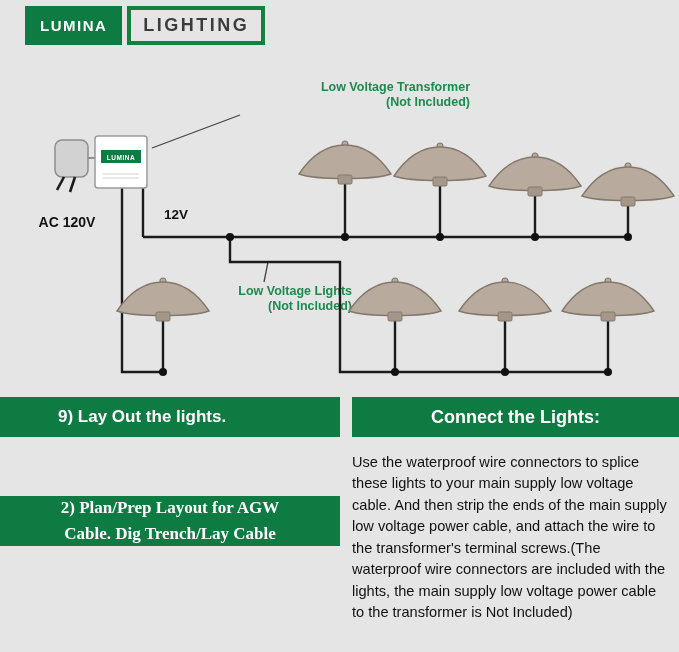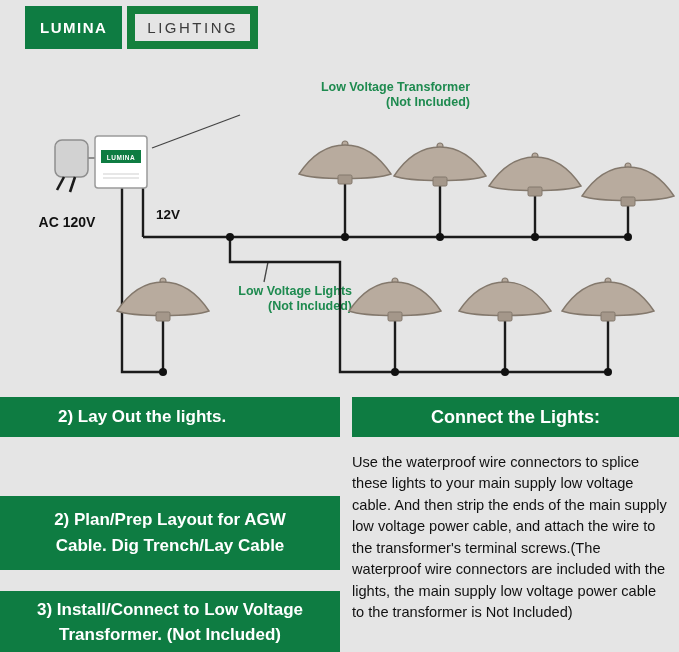--- a/index.html
+++ b/index.html
@@ -7,45 +7,45 @@
     position:relative;width:679px;height:652px;background:#e5e5e5;
     font-family:"Liberation Sans",sans-serif;overflow:hidden;
   }
   
   .logo-row{position:absolute;left:25px;top:6px;display:flex;align-items:stretch;}
   .logo-lumina{
     background:#0e7c42;color:#fff;font-weight:bold;font-size:15px;
     letter-spacing:1.5px;padding:5px 15px;display:flex;align-items:center;
   }
   .logo-lighting{
-    border:8px solid #15803d;color:#3c3c3c;font-size:15px;letter-spacing:2.5px;
-    padding:5px 12px;margin-left:5px;display:flex;align-items:center;font-weight:400;
+    border:4px solid #15803d;color:#3c3c3c;font-size:18px;letter-spacing:2.5px;
+    padding:5px 12px;margin-left:5px;display:flex;align-items:center;font-weight:700;
   }
   .install-title{
     position:absolute;left:150px;top:20px;width:410px;text-align:center;
     font-family:"DejaVu Serif","Liberation Serif",serif;font-weight:bold;
     font-size:44px;letter-spacing:7px;color:#0e7c42;
   }
   
   .diag-label{
     position:absolute;text-align:right;color:#1e8a4f;font-weight:bold;
     font-size:12.5px;line-height:15px;
   }
   .label-transformer{left:250px;top:80px;width:220px;}
   .label-cable{left:172px;top:284px;width:180px;}
-  .label-12v{position:absolute;left:156px;top:207px;font-weight:bold;font-size:13.5px;color:#111;}
+  .label-12v{position:absolute;left:164px;top:207px;font-weight:bold;font-size:13.5px;color:#111;}
   .label-ac{position:absolute;left:20px;top:214px;width:94px;text-align:center;font-weight:bold;font-size:14px;color:#111;}
   .diagram-svg{position:absolute;left:0;top:110px;}
   
   .step-bar{
     position:absolute;left:0;width:340px;background:#0e7c42;color:#fff;
     font-weight:bold;font-size:17px;display:flex;flex-direction:column;justify-content:center;
   }
   .step-1{top:397px;height:40px;padding-left:58px;box-sizing:border-box;}
-  .step-2{top:496px;height:74px;text-align:center;line-height:26px;}
+  .step-2{top:496px;height:50px;text-align:center;line-height:26px;font-family:Liberation Serif, serif;}
   .step-3{top:591px;height:61px;text-align:center;line-height:25px;}
   .connect-header{
     position:absolute;left:352px;top:397px;width:327px;height:40px;background:#0e7c42;
     color:#fff;font-weight:bold;font-size:18px;display:flex;align-items:center;justify-content:center;
   }
   .connect-body{
     position:absolute;left:352px;top:452px;width:320px;color:#111;
     font-size:14.6px;line-height:1.47;text-align:left;
   }
 </style>
@@ -131,32 +131,28 @@
     <use href="#lamp" x="535" y="50"></use>
     <use href="#lamp" x="628" y="60"></use>
 
     <use href="#lamp" x="163" y="175"></use>
     <use href="#lamp" x="395" y="175"></use>
     <use href="#lamp" x="505" y="175"></use>
     <use href="#lamp" x="608" y="175"></use>
   </svg>
 
   <div class="step-bar step-1">
-    <span>2)   Lay Out the lights.</span>
+    <span>9)   Lay Out the lights.</span>
   </div>
 
   <div class="step-bar step-2">
     <span>2)  Plan/Prep Layout for AGW</span>
     <span>Cable. Dig Trench/Lay Cable</span>
   </div>
 
-  <div class="step-bar step-3">
-    <span>3) Install/Connect to Low Voltage</span>
-    <span>Transformer.  (Not Included)</span>
-  </div>
 
   <div class="connect-header">
     <span>Connect the Lights:</span>
   </div>
 
   <div class="connect-body">Use the waterproof wire connectors to splice these lights to your main supply low voltage cable. And then strip the ends of the main supply low voltage power cable, and attach the wire to the transformer's terminal screws.(The waterproof wire connectors are included with the lights, the main supply low voltage power cable to the transformer is Not Included)</div>
 
 </div>
 
 </body></html>

